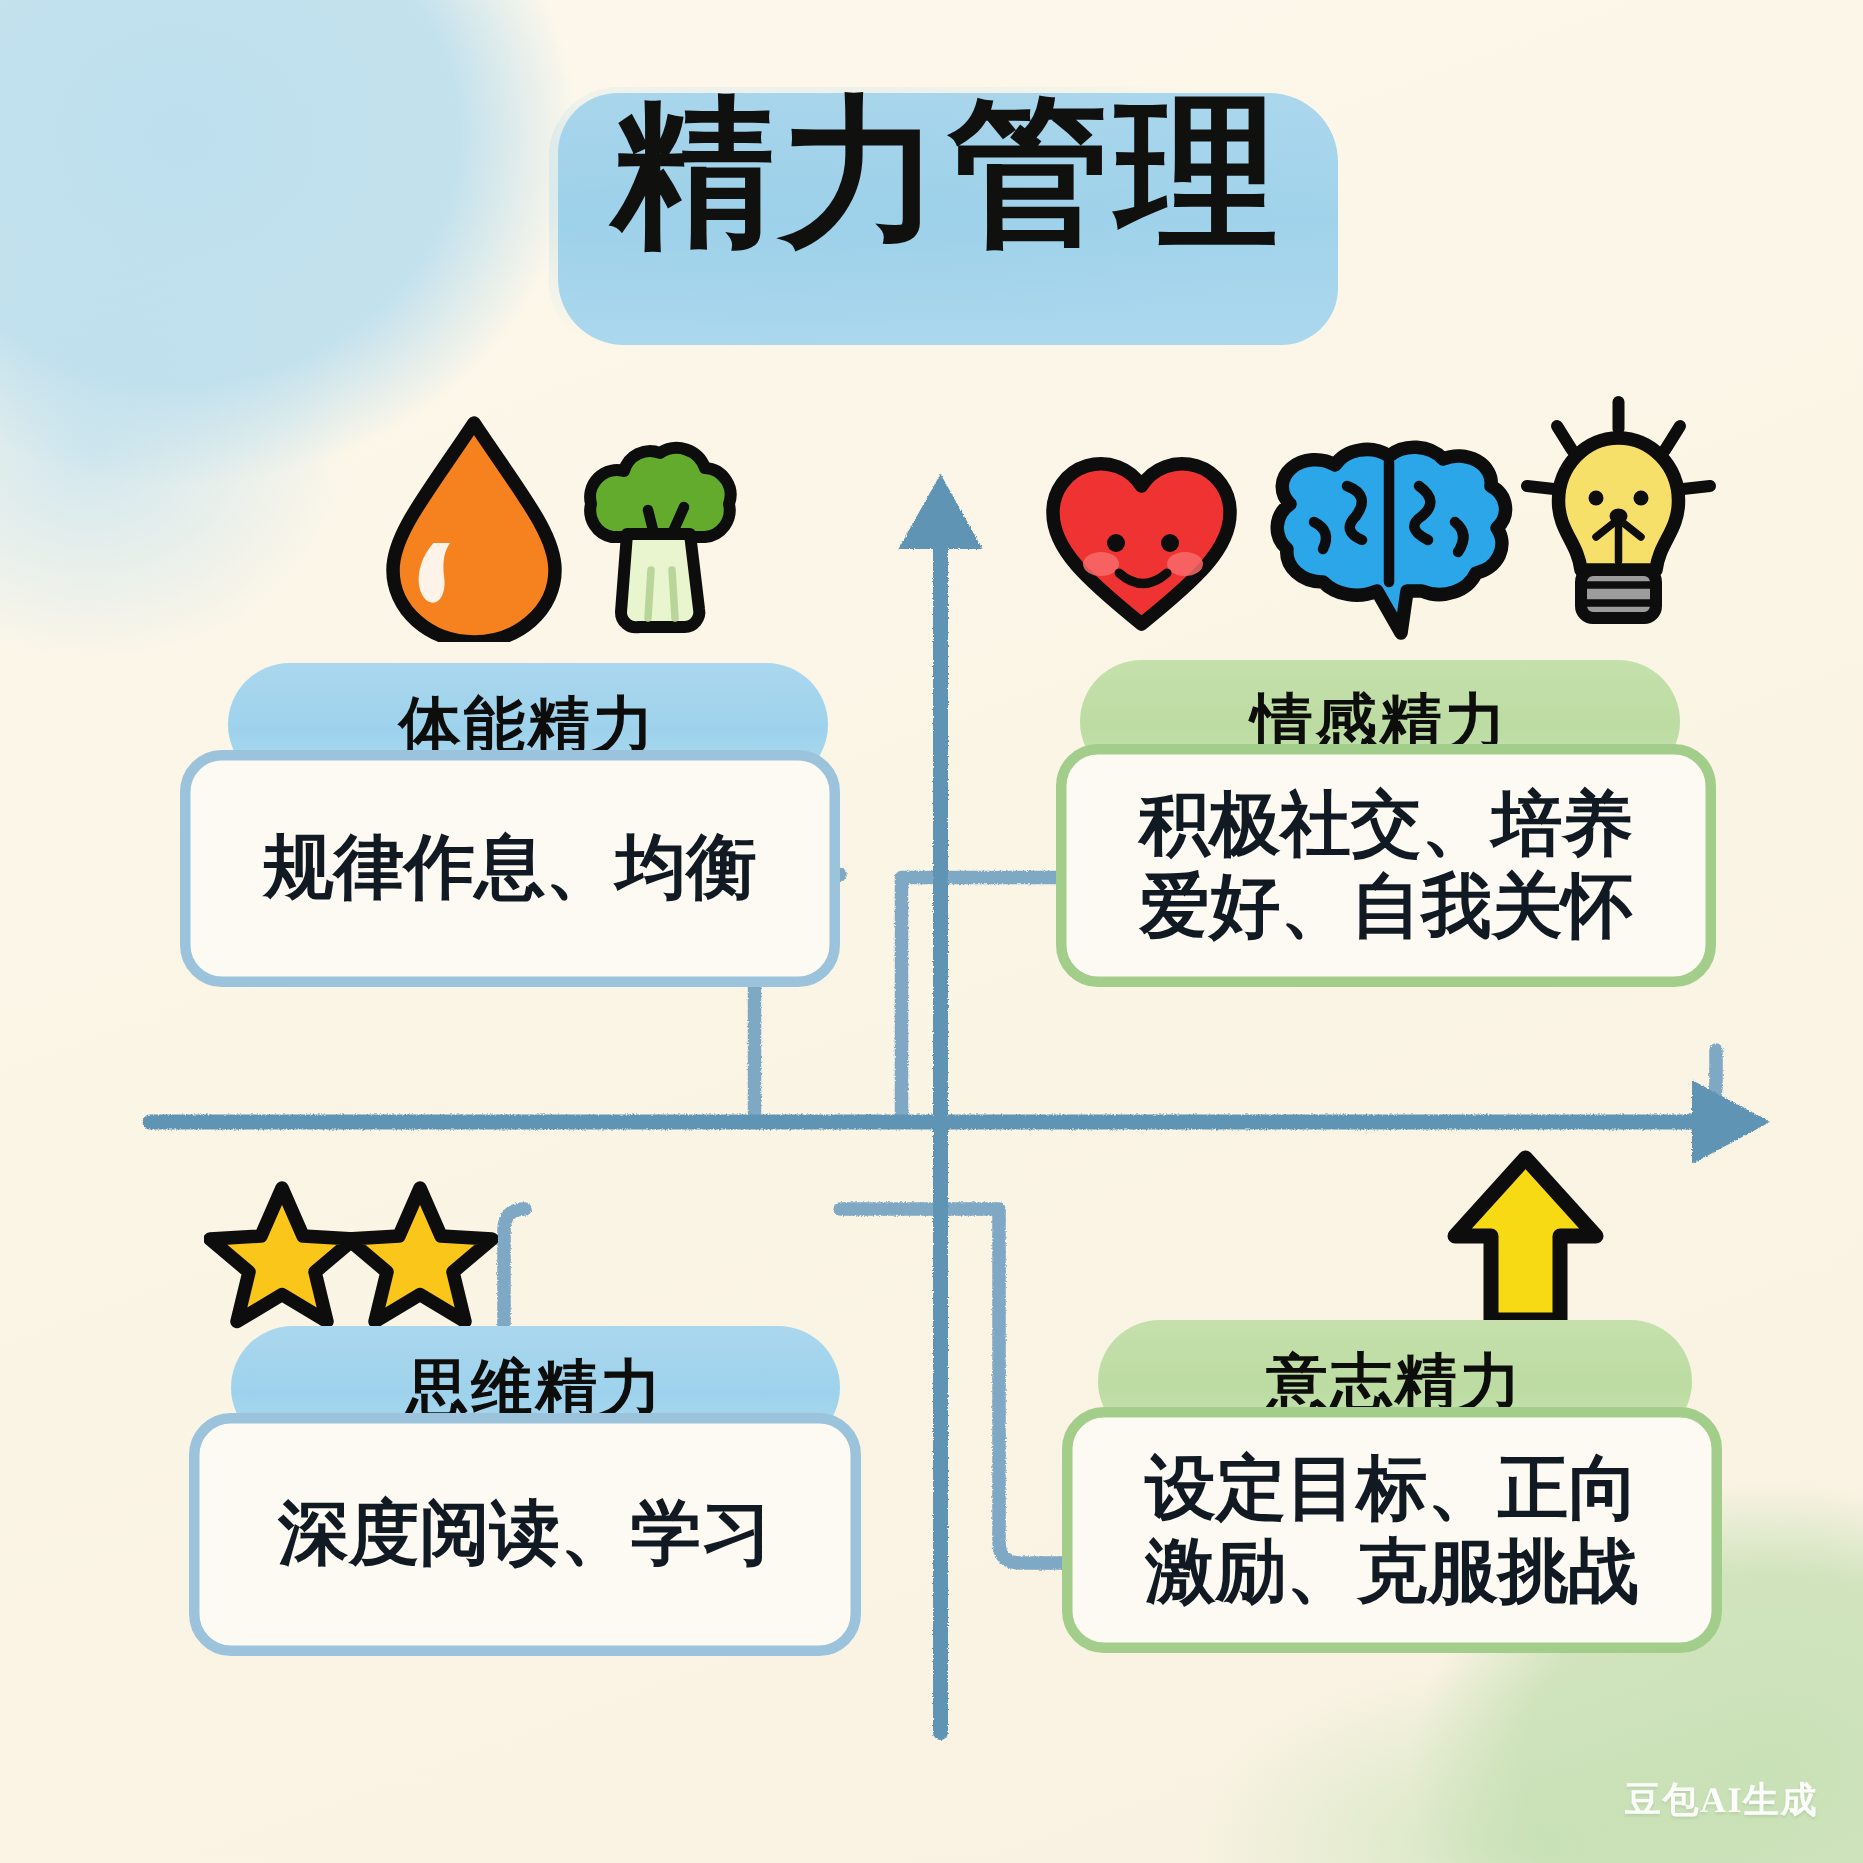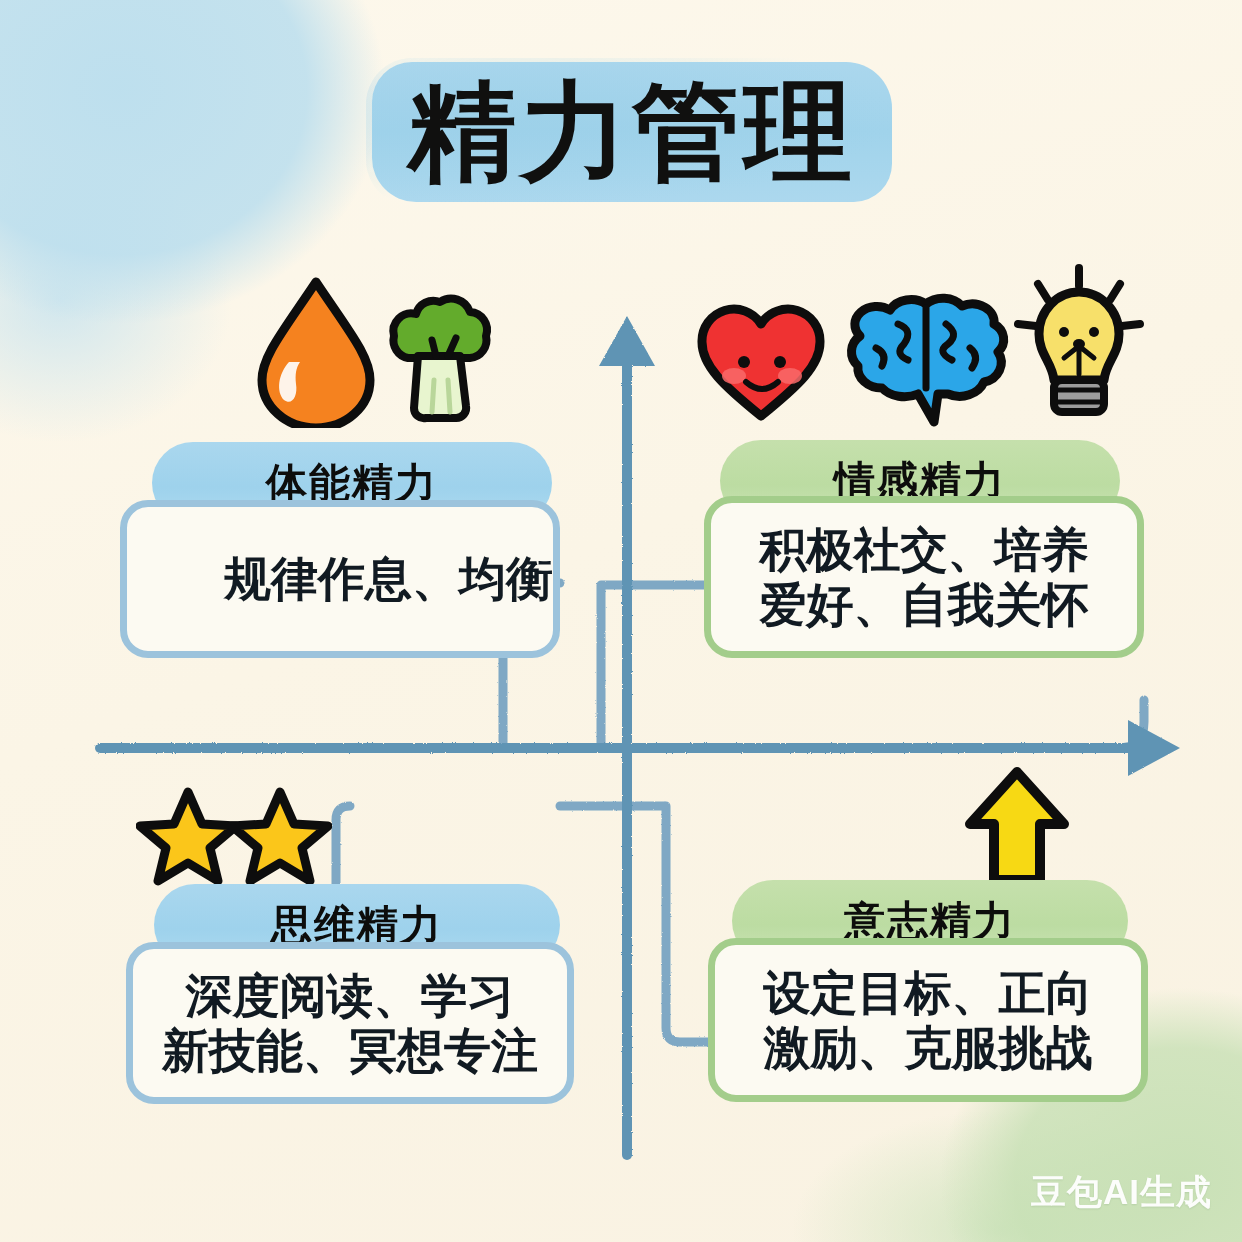--- a/index.html
+++ b/index.html
@@ -16,22 +16,22 @@
       radial-gradient(ellipse 230px 190px at 60px 300px, rgba(190,224,240,.7) 0%, rgba(190,224,240,0) 75%),
       radial-gradient(ellipse 300px 240px at 1180px 1180px, rgba(196,223,178,.9) 0%, rgba(196,223,178,.75) 55%, rgba(196,223,178,0) 80%),
       radial-gradient(ellipse 260px 150px at 1000px 1230px, rgba(200,226,184,.75) 0%, rgba(200,226,184,0) 80%),
       linear-gradient(160deg,#fdf8ec 0%,#fbf5e6 45%,#f9f2e2 100%);
   }
   
   #lines{position:absolute;inset:0;}
 
   
   #title-wrap{
-    position:absolute;left:372px;top:62px;width:520px;height:140px;
-    display:flex;align-items:center;justify-content:center;
+    position:absolute;left:372px;top:62px;width:520px;height:168px;
+    display:flex;justify-content:center;
   }
   #title-hl{
     position:absolute;inset:0;
     background:linear-gradient(180deg,#a8d6ee 0%,#9dd2ec 50%,#a9d7ef 100%);
     border-radius:40px 46px 38px 44px;
     filter:blur(.4px);
     opacity:.96;
   }
   #title-hl:after{
     content:"";position:absolute;inset:-4px -6px;
@@ -72,21 +72,21 @@
   .qbody.green{border-color:#a3cd8b;}
   .qline{
     font-size:47px;font-weight:700;color:#111a22;line-height:1.18;
     white-space:nowrap;letter-spacing:0px;
     font-family:"DejaVu Sans","Liberation Sans",sans-serif;
   }
 
   
   #q-physical{left:120px;top:442px;width:440px;}
   #q-physical .qhl,#q-physical .qtitle{width:400px;left:32px;}
-  #q-physical .qbody{left:0;top:58px;width:440px;height:158px;align-items:flex-end;}
+  #q-physical .qbody{left:0;top:58px;width:440px;height:158px;}
 
   #q-emotional{left:704px;top:440px;width:440px;}
   #q-emotional .qhl,#q-emotional .qtitle{width:400px;left:16px;}
   #q-emotional .qbody{left:0;top:56px;width:440px;height:162px;text-align:right;}
 
   #q-mental{left:120px;top:884px;width:448px;}
   #q-mental .qhl,#q-mental .qtitle{width:406px;left:34px;}
   #q-mental .qbody{left:6px;top:58px;width:448px;height:162px;}
 
   #q-will{left:708px;top:880px;width:440px;}
@@ -100,23 +100,23 @@
   #ic-heart{left:694px;top:300px;width:134px;height:124px;}
   #ic-brain{left:838px;top:290px;width:176px;height:138px;}
   #ic-bulb{left:1010px;top:262px;width:138px;height:166px;}
   #ic-star1{left:136px;top:786px;width:104px;height:100px;}
   #ic-star2{left:228px;top:786px;width:104px;height:100px;}
   #ic-arrow{left:962px;top:766px;width:110px;height:120px;}
 
   
   #watermark{
     position:absolute;right:30px;bottom:26px;
-    color:#ffffff;font-size:35px;font-weight:700;letter-spacing:1px;
+    color:#ffffff;font-size:24px;font-weight:700;letter-spacing:1px;
     opacity:.95;
-    font-family:Liberation Sans, sans-serif;
+    font-family:Liberation Serif, serif;
     text-shadow:0 1px 2px rgba(120,150,110,.25);
   }
 </style>
 </head>
 <body>
 
 <div id="stage">
 
   <svg id="lines" viewBox="0 0 1242 1242">
     <defs>
@@ -228,21 +228,20 @@
       <div class="qline">积极社交、培养</div>
       <div class="qline">爱好、自我关怀</div>
     </div>
   </div>
 
   <div class="quad" id="q-mental">
     <div class="qhl blue"></div>
     <div class="qtitle">思维精力</div>
     <div class="qbody">
       <div class="qline">深度阅读、学习</div>
-      <div class="qline">新技能、冥想专注</div>
     </div>
   </div>
 
   <div class="quad" id="q-will">
     <div class="qhl green"></div>
     <div class="qtitle">意志精力</div>
     <div class="qbody green">
       <div class="qline">设定目标、正向</div>
       <div class="qline">激励、克服挑战</div>
     </div>

